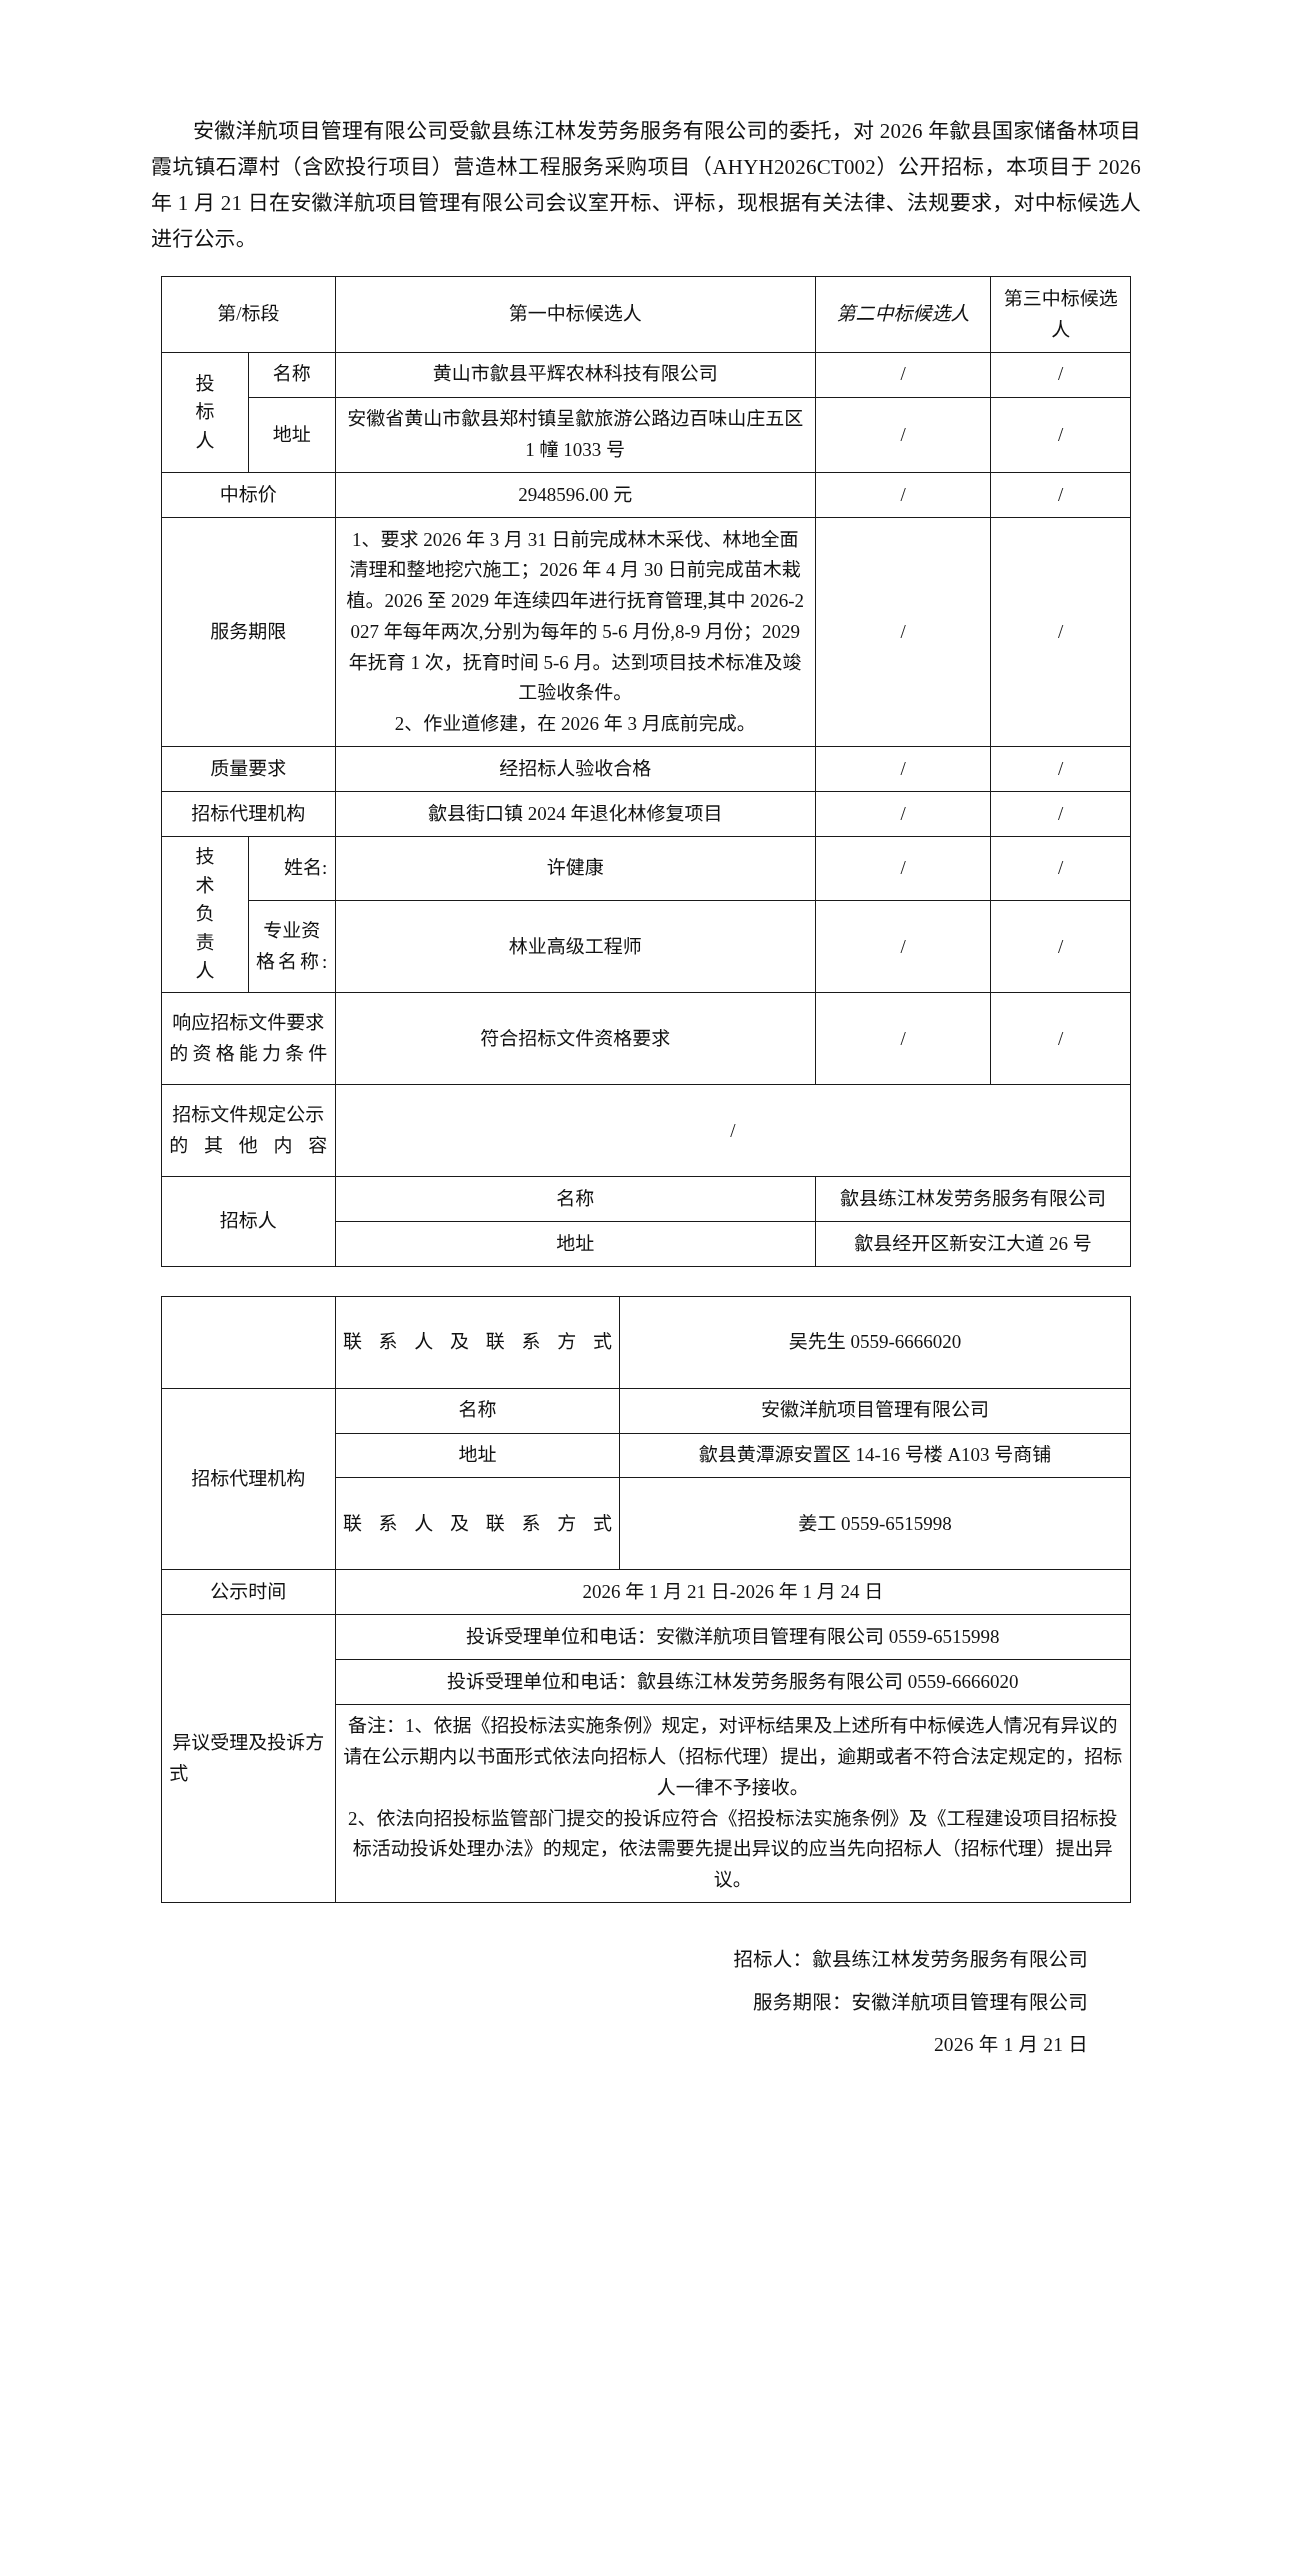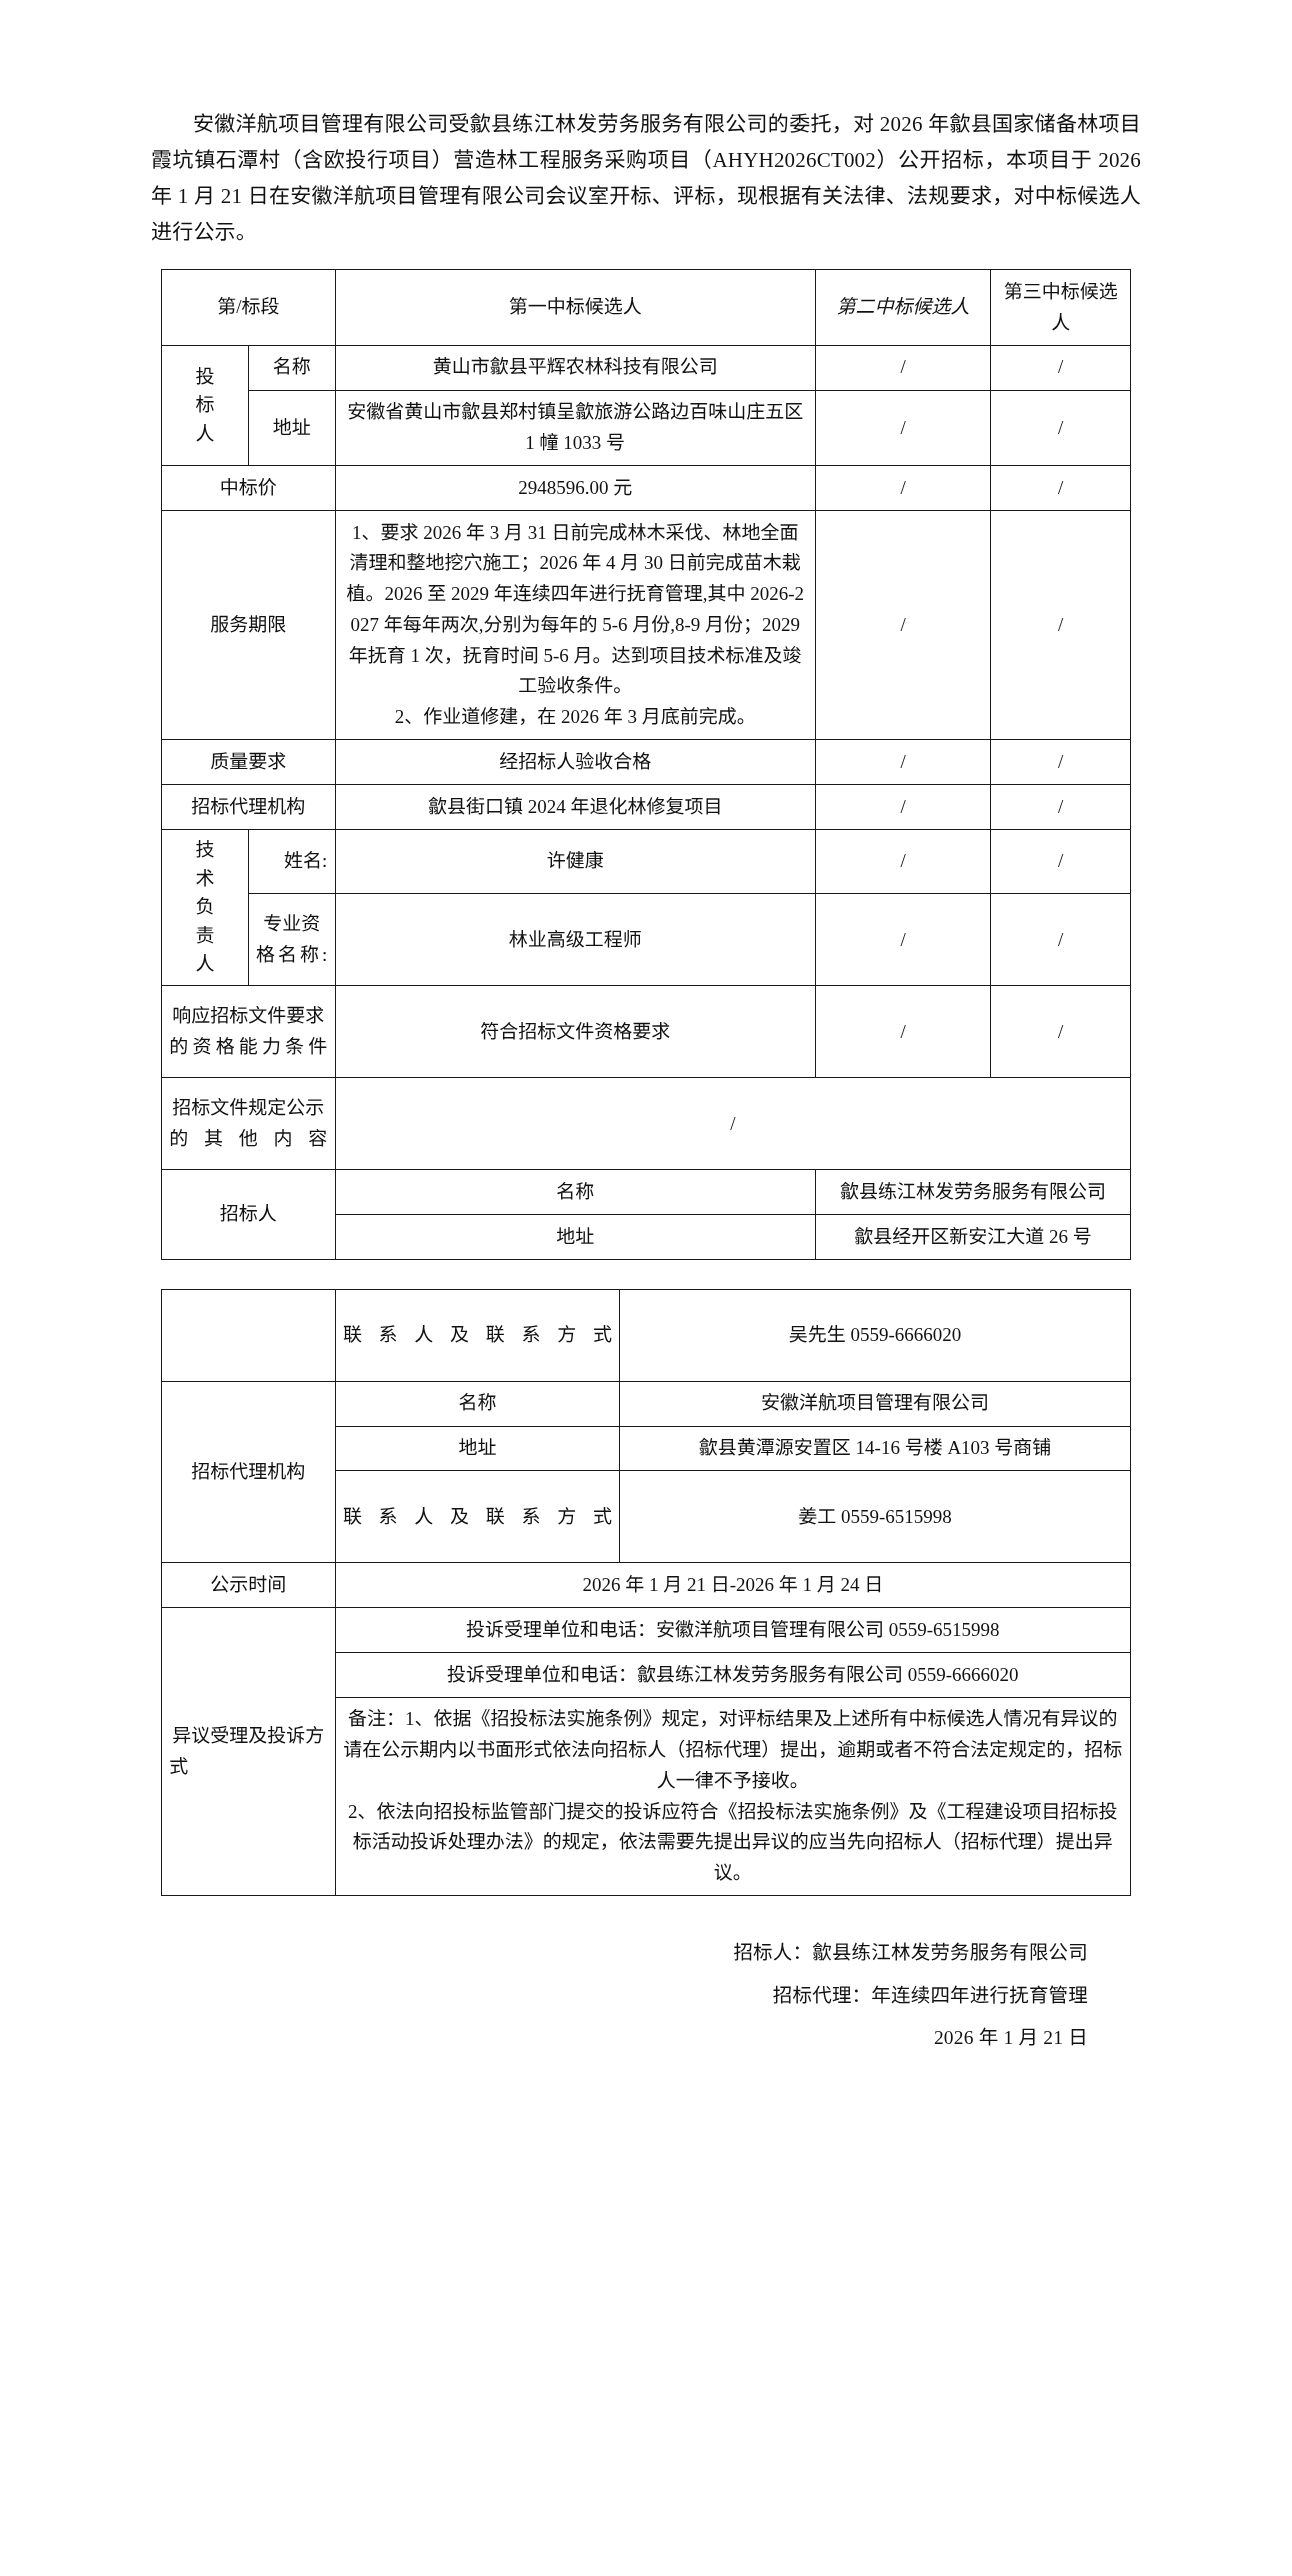--- a/index.html
+++ b/index.html
@@ -21,21 +21,21 @@
     position: relative;
     box-sizing: border-box;
     padding: 0;
   }
 
   
   .intro {
     padding: 96px 151px 0 151px;
   }
   .intro p {
-    margin: 10px 0 19px 0;
+    margin: 17px 0 19px 0;
     font-size: 21px;
     line-height: 1.72;
     text-align: justify;
     text-justify: inter-ideograph;
     letter-spacing: 0.2px;
   }
   .intro p.first {
     text-indent: 2em;
   }
   .intro p.tight {
@@ -281,18 +281,18 @@
         <td colspan="2" class="just" style="white-space:pre-line;">备注：1、依据《招投标法实施条例》规定，对评标结果及上述所有中标候选人情况有异议的请在公示期内以书面形式依法向招标人（招标代理）提出，逾期或者不符合法定规定的，招标人一律不予接收。
 2、依法向招投标监管部门提交的投诉应符合《招投标法实施条例》及《工程建设项目招标投标活动投诉处理办法》的规定，依法需要先提出异议的应当先向招标人（招标代理）提出异议。</td>
       </tr>
 
     </tbody>
       </table>
   </div>
 
   <div class="footer">
     <div>招标人：歙县练江林发劳务服务有限公司</div>
-    <div>招标代理：年连续四年进行抚育管理</div>
+    <div>服务期限：安徽洋航项目管理有限公司</div>
     <div>2026 年 1 月 21 日</div>
   </div>
 
 </div>
 
 
 </body></html>

